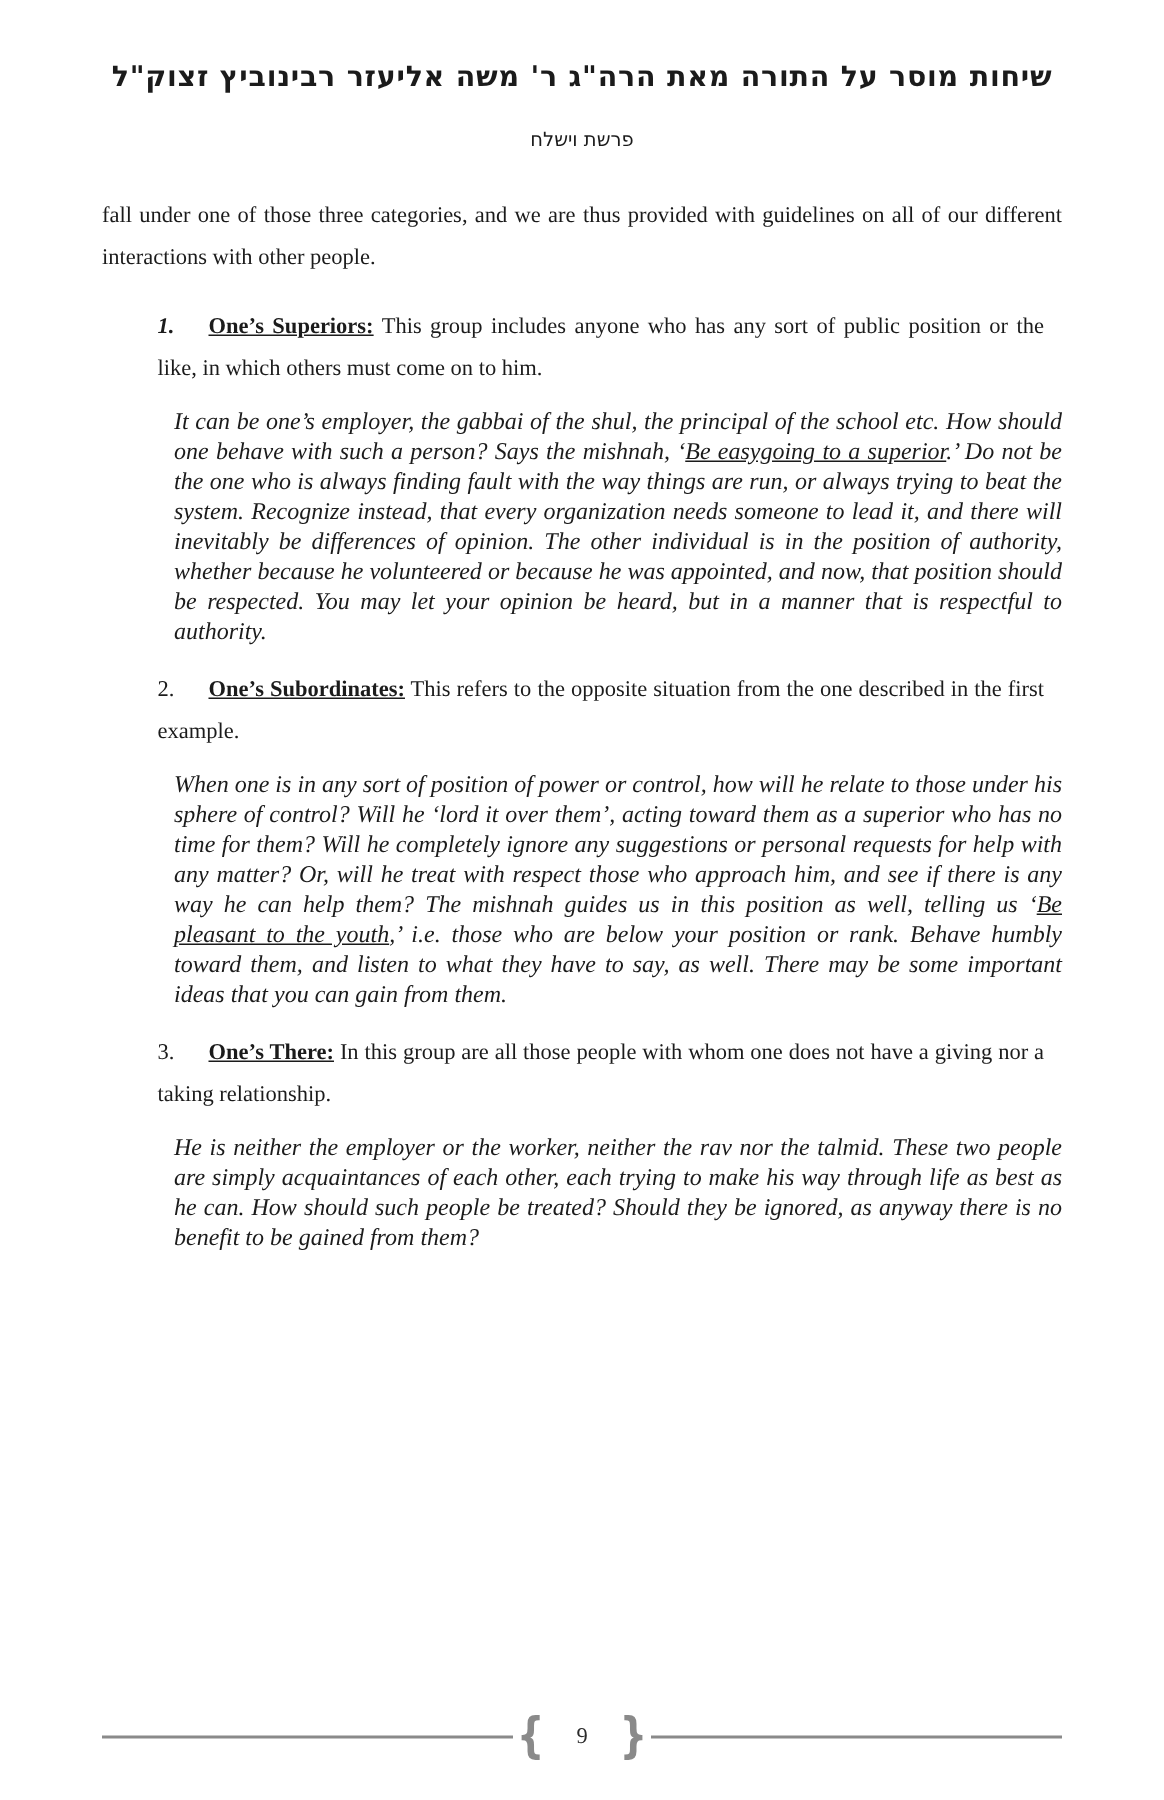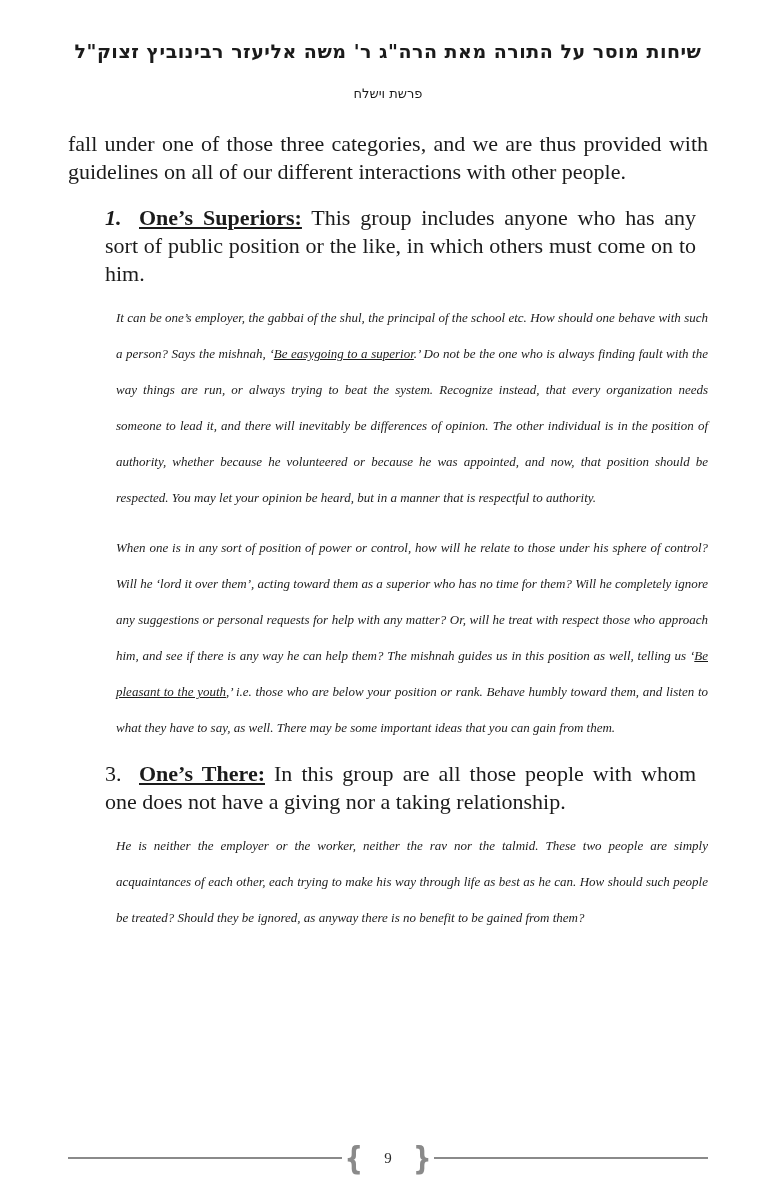--- a/index.html
+++ b/index.html
@@ -31,30 +31,30 @@
     direction: rtl;
     text-align: center;
     font-family: "DejaVu Sans", sans-serif;
     font-size: 13px;
     line-height: 24px;
     margin-top: 16px;
   }
   .doc-body { margin-top: 24px; }
   .para {
     text-align: justify;
-    font-size: 22px;
+    font-size: 15px;
     line-height: 28px;
   }
   .para.body { margin: 0 0 18px 0; }
   .para.list { margin: 0 12px 12px 37px; }
   .para.quote {
     margin: 2px 0 14px 48px;
     font-style: italic;
-    font-size: 13px;
-    line-height: 36px;
+    font-size: 16px;
+    line-height: 20px;
   }
   .num {
     display: inline-block;
     width: 34px;
   }
   .num.bi { font-weight: bold; font-style: italic; }
   .b { font-weight: bold; }
   .u { text-decoration: underline; }
   .footer {
     position: absolute;
@@ -93,20 +93,21 @@
 <body>
 
 <div class="page">
   <div class="content">
     <div class="hebrew-title">שיחות מוסר על התורה מאת הרה"ג ר' משה אליעזר רבינוביץ זצוק"ל</div>
     <div class="hebrew-subtitle">פרשת וישלח</div>
     <div class="doc-body" id="doc-body">
         <div class="para body"><span>fall under one of those three categories, and we are thus provided with guidelines on all of our different interactions with other people.</span></div>
         <div class="para list"><span class="num bi">1.</span><span class="b u">One’s Superiors:</span><span> This group includes anyone who has any sort of public position or the like, in which others must come on to him.</span></div>
         <div class="para quote"><span>It can be one’s employer, the gabbai of the shul, the principal of the school etc. How should one behave with such a person? Says the mishnah, ‘</span><span class="u">Be easygoing to a superior</span><span>.’ Do not be the one who is always finding fault with the way things are run, or always trying to beat the system. Recognize instead, that every organization needs someone to lead it, and there will inevitably be differences of opinion. The other individual is in the position of authority, whether because he volunteered or because he was appointed, and now, that position should be respected. You may let your opinion be heard, but in a manner that is respectful to authority.</span></div>
+        <div class="para list"><span class="num">2.</span><span class="b u">One’s Subordinates:</span><span> This refers to the opposite situation from the one described in the first example.</span></div>
         <div class="para quote"><span>When one is in any sort of position of power or control, how will he relate to those under his sphere of control? Will he ‘lord it over them’, acting toward them as a superior who has no time for them? Will he completely ignore any suggestions or personal requests for help with any matter? Or, will he treat with respect those who approach him, and see if there is any way he can help them? The mishnah guides us in this position as well, telling us ‘</span><span class="u">Be pleasant to the youth</span><span>,’ i.e. those who are below your position or rank. Behave humbly toward them, and listen to what they have to say, as well. There may be some important ideas that you can gain from them.</span></div>
         <div class="para list"><span class="num">3.</span><span class="b u">One’s There:</span><span> In this group are all those people with whom one does not have a giving nor a taking relationship.</span></div>
         <div class="para quote"><span>He is neither the employer or the worker, neither the rav nor the talmid. These two people are simply acquaintances of each other, each trying to make his way through life as best as he can. How should such people be treated? Should they be ignored, as anyway there is no benefit to be gained from them?</span></div>
       </div>
   </div>
 
   <div class="footer">
     <div class="rule"></div>
     <span class="bracket">{</span>
     <span class="pagenum">9</span>

